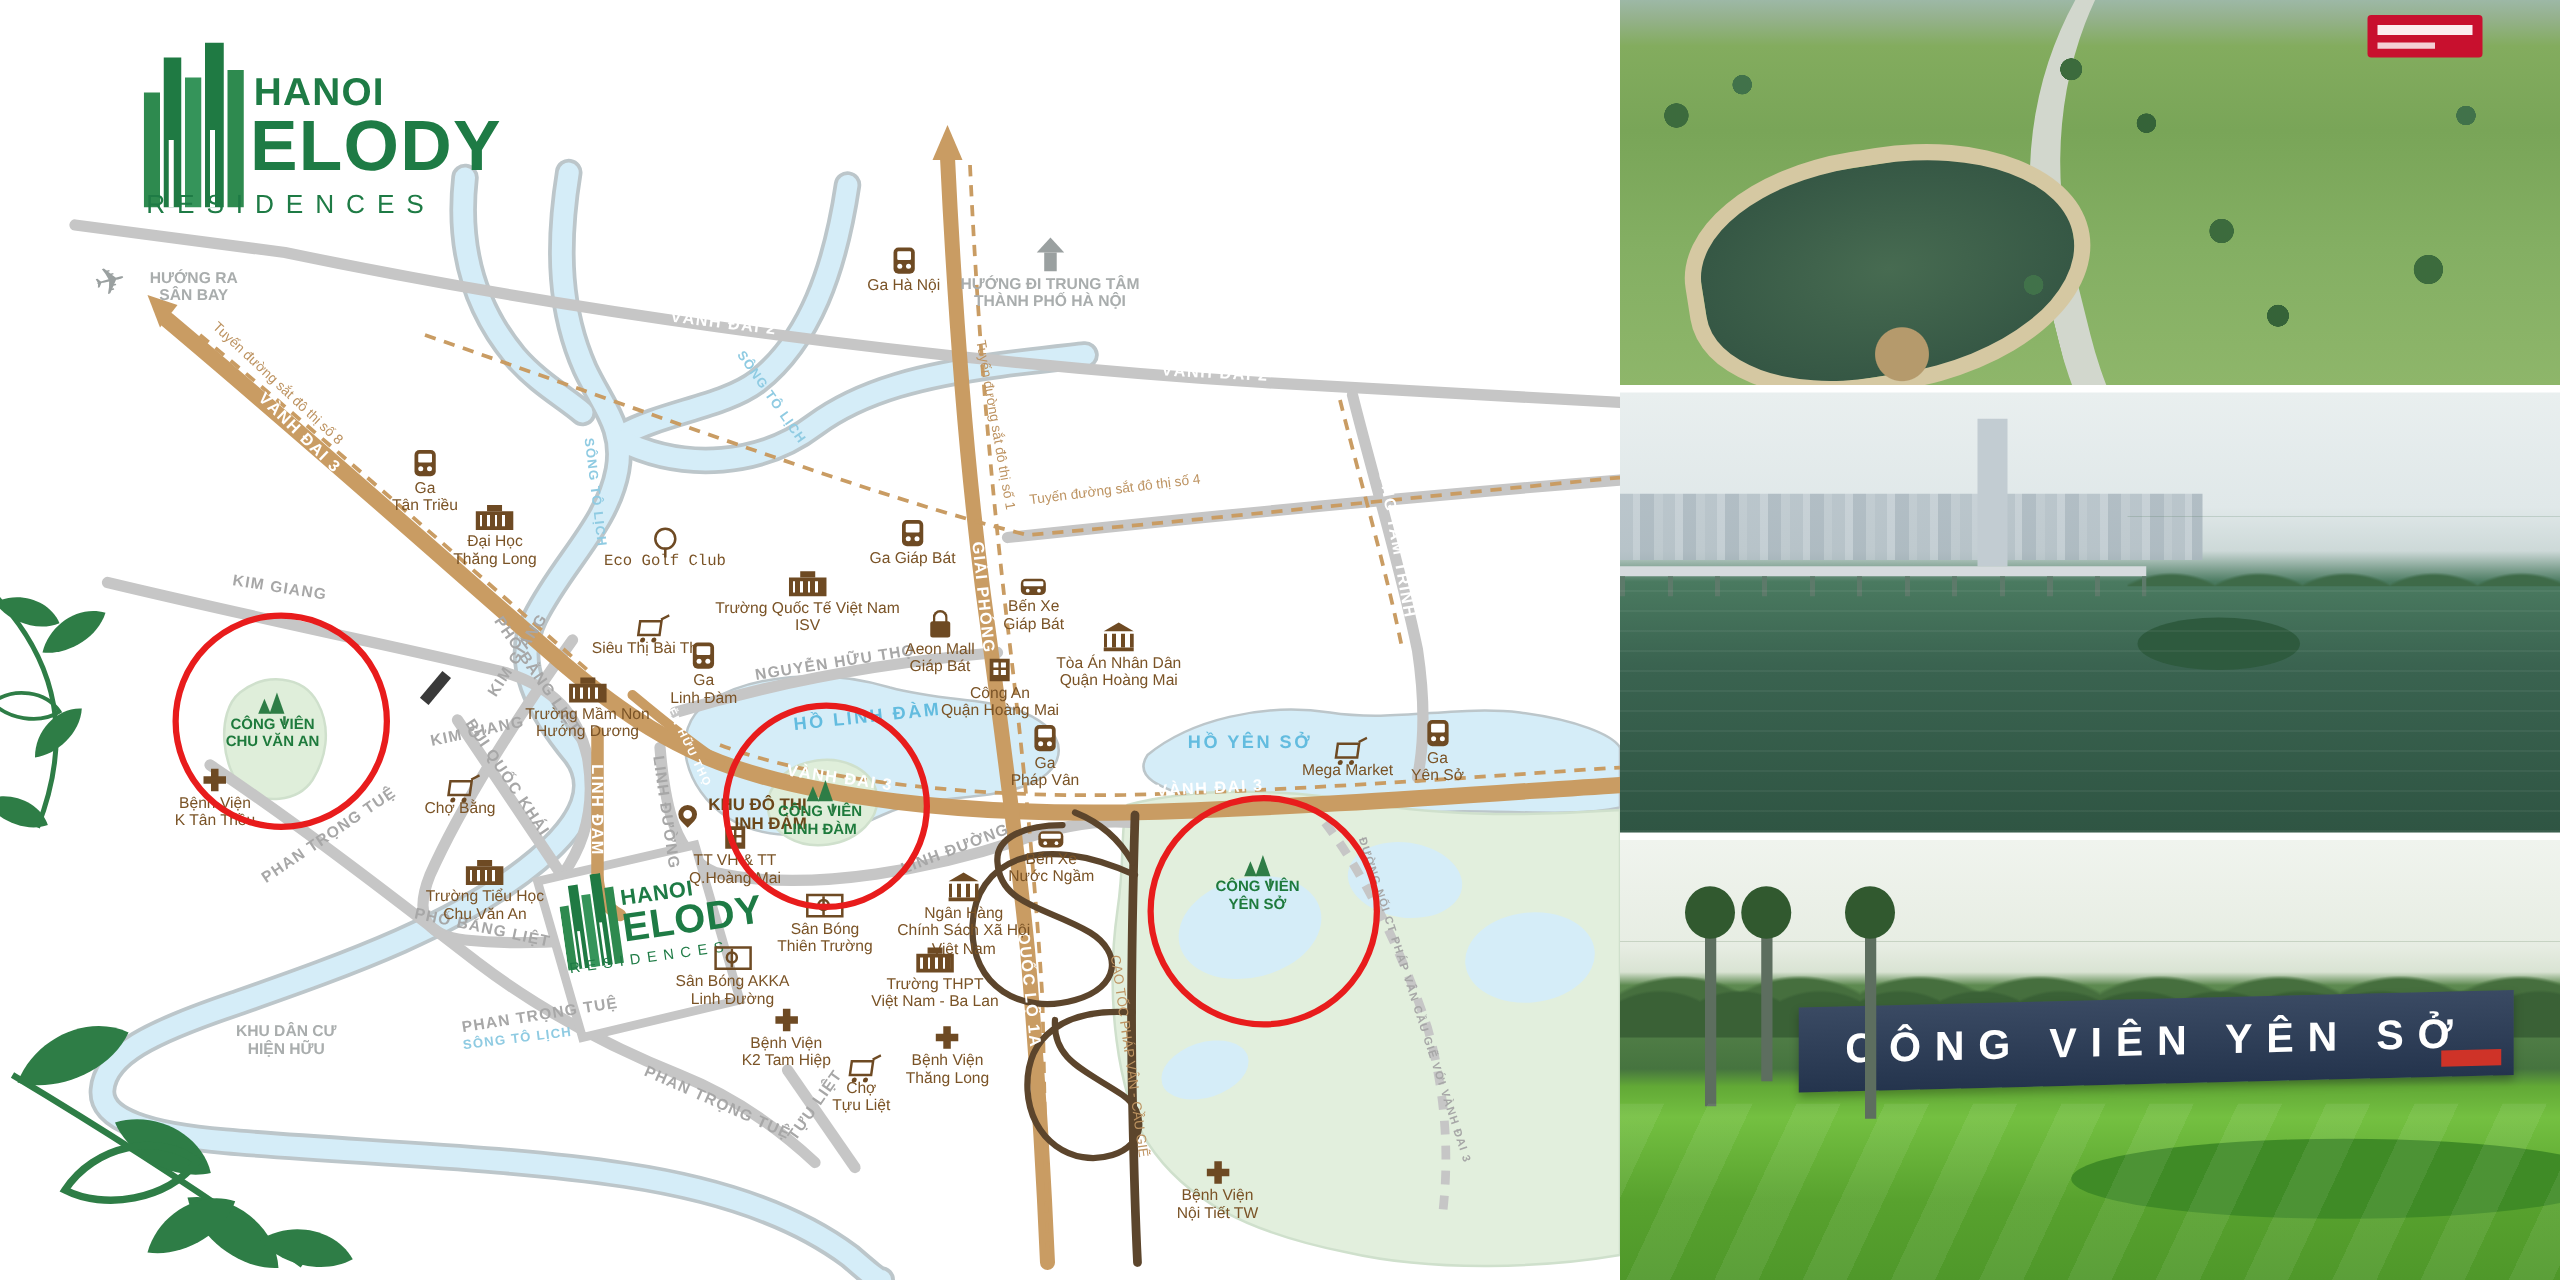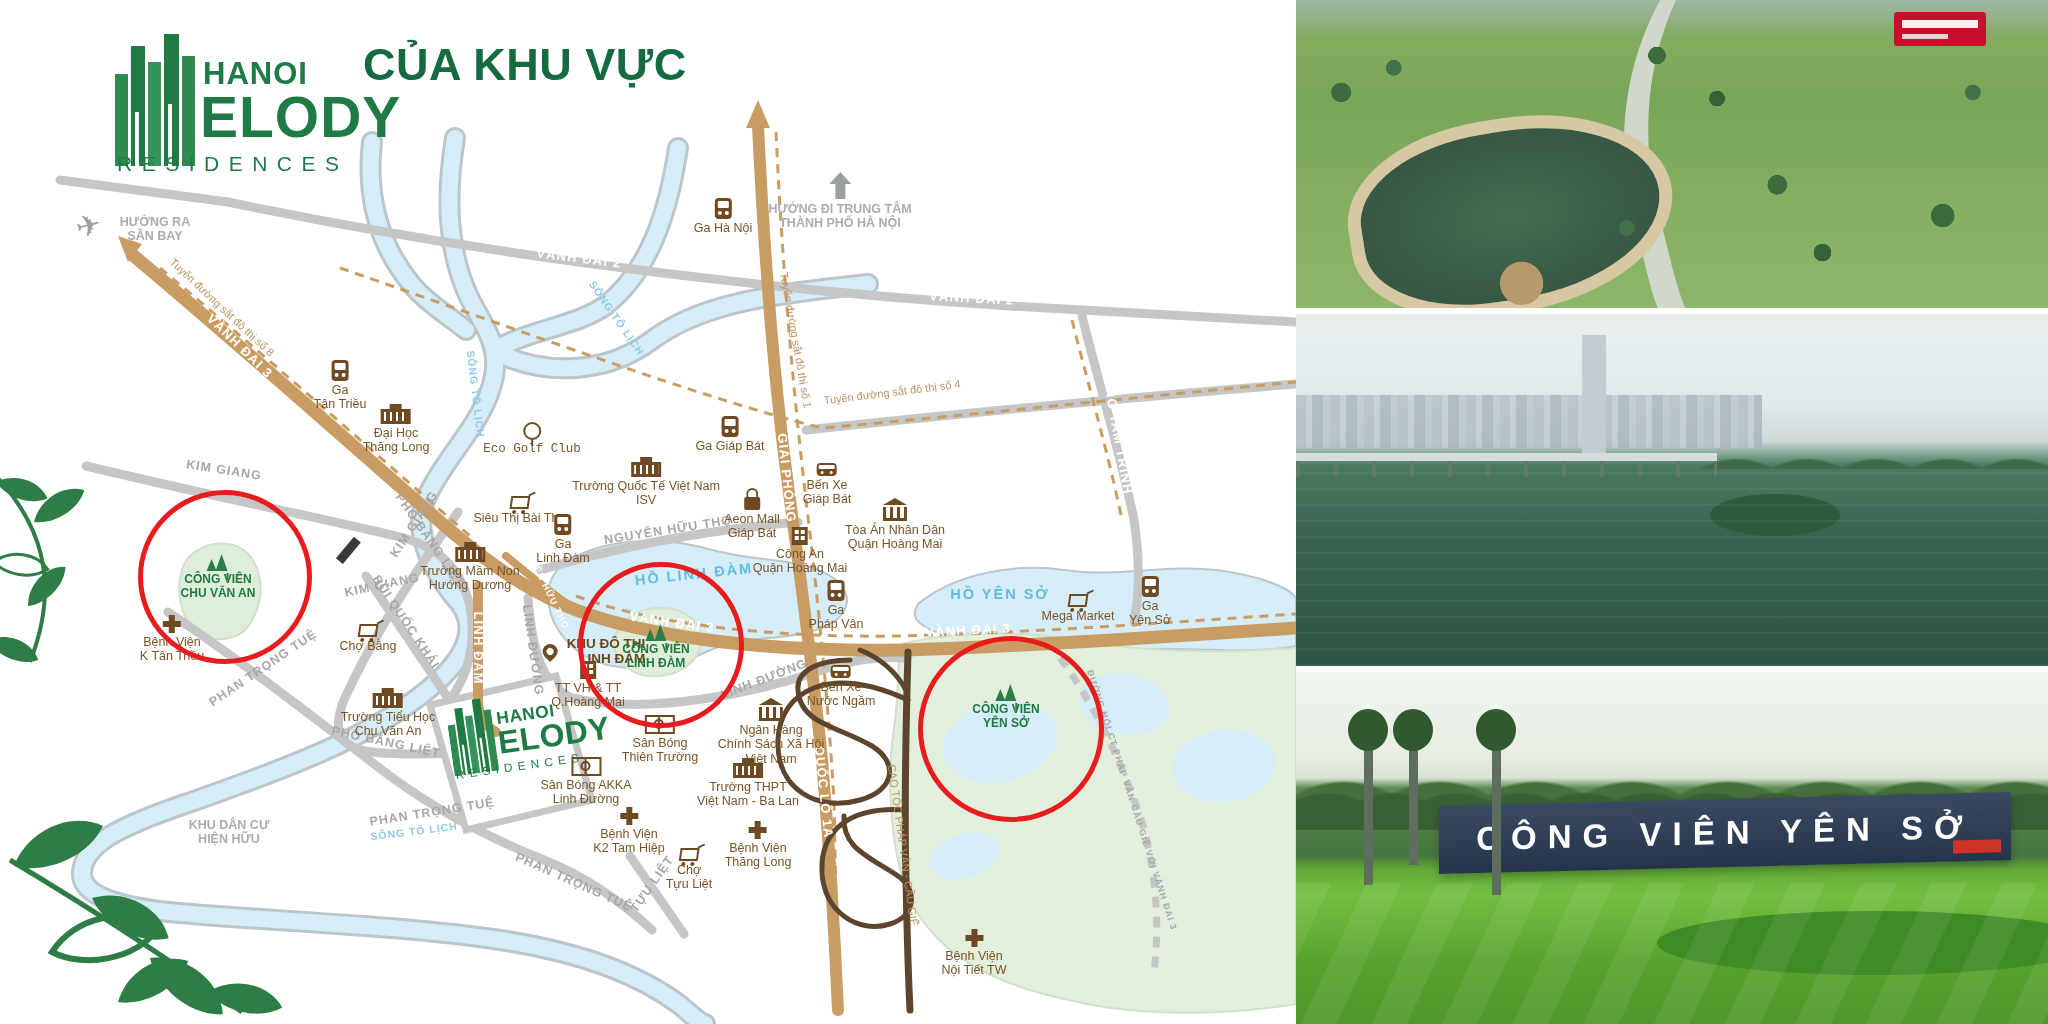--- a/index.html
+++ b/index.html
@@ -242,21 +242,21 @@
         <div class="rl rb" style="left: 222px; top: 307px; transform: translate(-50%, -50%) rotate(43deg);">Tuyến đường sắt đô thị số 8</div>
         <div class="rl rb" style="left: 796px; top: 340px; transform: translate(-50%, -50%) rotate(80deg);">Tuyến đường sắt đô thị số 1</div>
         <div class="rl rb" style="left: 892px; top: 392px; transform: translate(-50%, -50%) rotate(-7deg);">Tuyến đường sắt đô thị số 4</div>
         <div class="rl rb" style="left: 903px; top: 845px; transform: translate(-50%, -50%) rotate(82deg);">CAO TỐC PHÁP VÂN - CẦU GIẼ</div>
         <div class="rl rg sm" style="left: 1132px; top: 800px; transform: translate(-50%, -50%) rotate(72deg);">ĐƯỜNG NỐI CT PHÁP VÂN CẦU GIẼ VỚI VÀNH ĐAI 3</div>
         <div class="lm t-plane" style="left: 133px; top: 212px; justify-content: space-between;">
           <div class="ic plane"></div>
           <div class="lb">HƯỚNG RA
 SÂN BAY</div>
         </div>
-        <div class="lm t-arrow" style="left: 840px; top: 172px;">
+        <div class="lm t-arrow" style="left: 840px; top: 190px;">
           <div class="ic arrow"></div>
           <div class="lb">HƯỚNG ĐI TRUNG TÂM
 THÀNH PHỐ HÀ NỘI</div>
         </div>
         <div class="lm t-train" style="left: 723px; top: 198px;">
           <div class="ic train"></div>
           <div class="lb">Ga Hà Nội</div>
         </div>
         <div class="lm t-train" style="left: 340px; top: 360px;">
           <div class="ic train"></div>
@@ -447,21 +447,20 @@
       <rect x="49" y="0" width="15" height="132" fill="#1f7a43"></rect>
       <rect x="67" y="22" width="13" height="110" fill="#2e8a4f"></rect>
       <rect x="20" y="78" width="4" height="54" fill="#fff"></rect>
       <rect x="53" y="70" width="4" height="62" fill="#fff"></rect>
     </svg>
     <div class="hanoi">HANOI</div>
     <div class="elody">ELODY</div>
     <div class="resid">RESIDENCES</div>
   </div>
   <div class="headline">
-    <div class="l2">CỦA KHU VỰC</div>
   </div>
 
   <div class="photos">
     <div class="photo p1">
       <div class="road"></div>
       <div class="pond"></div>
       <div class="trees"></div>
       <div class="press"></div>
     </div>
     <div class="photo p2">

